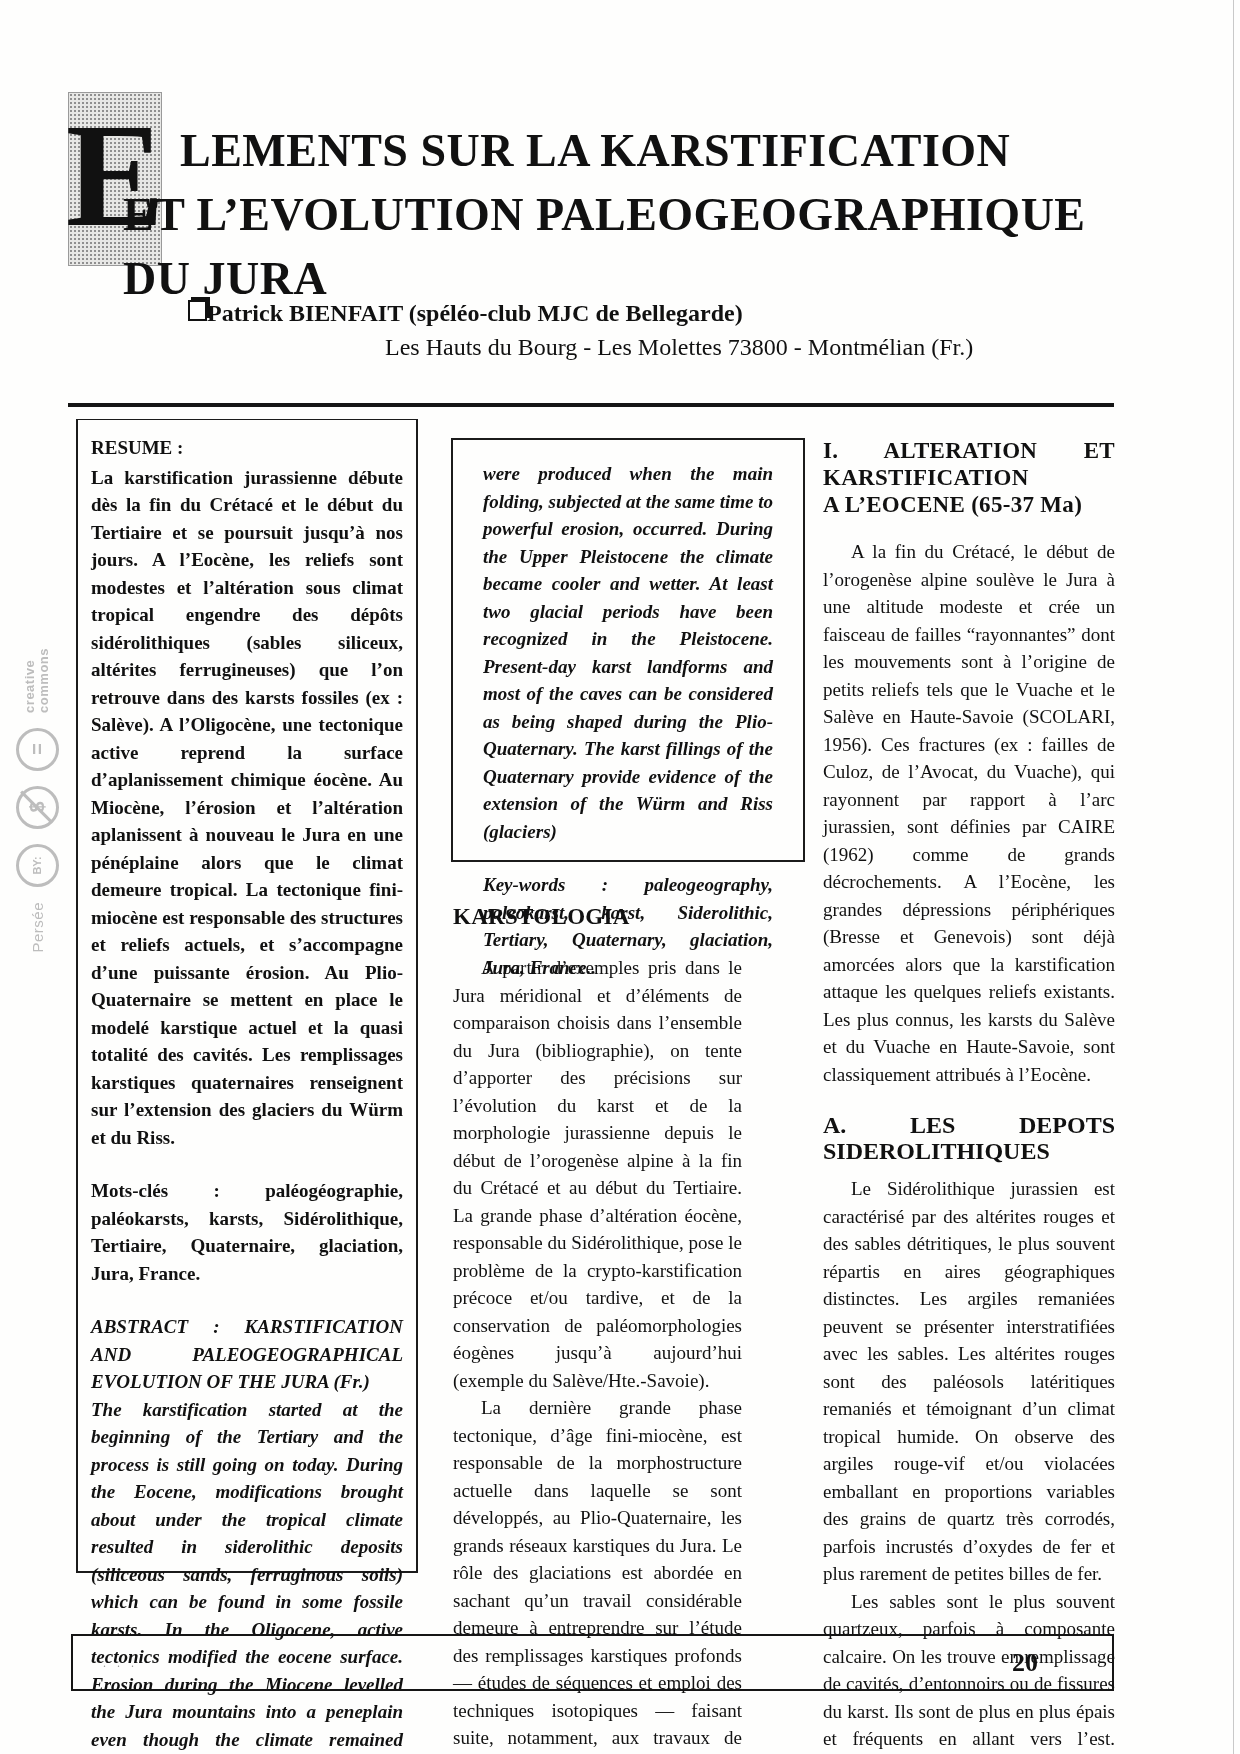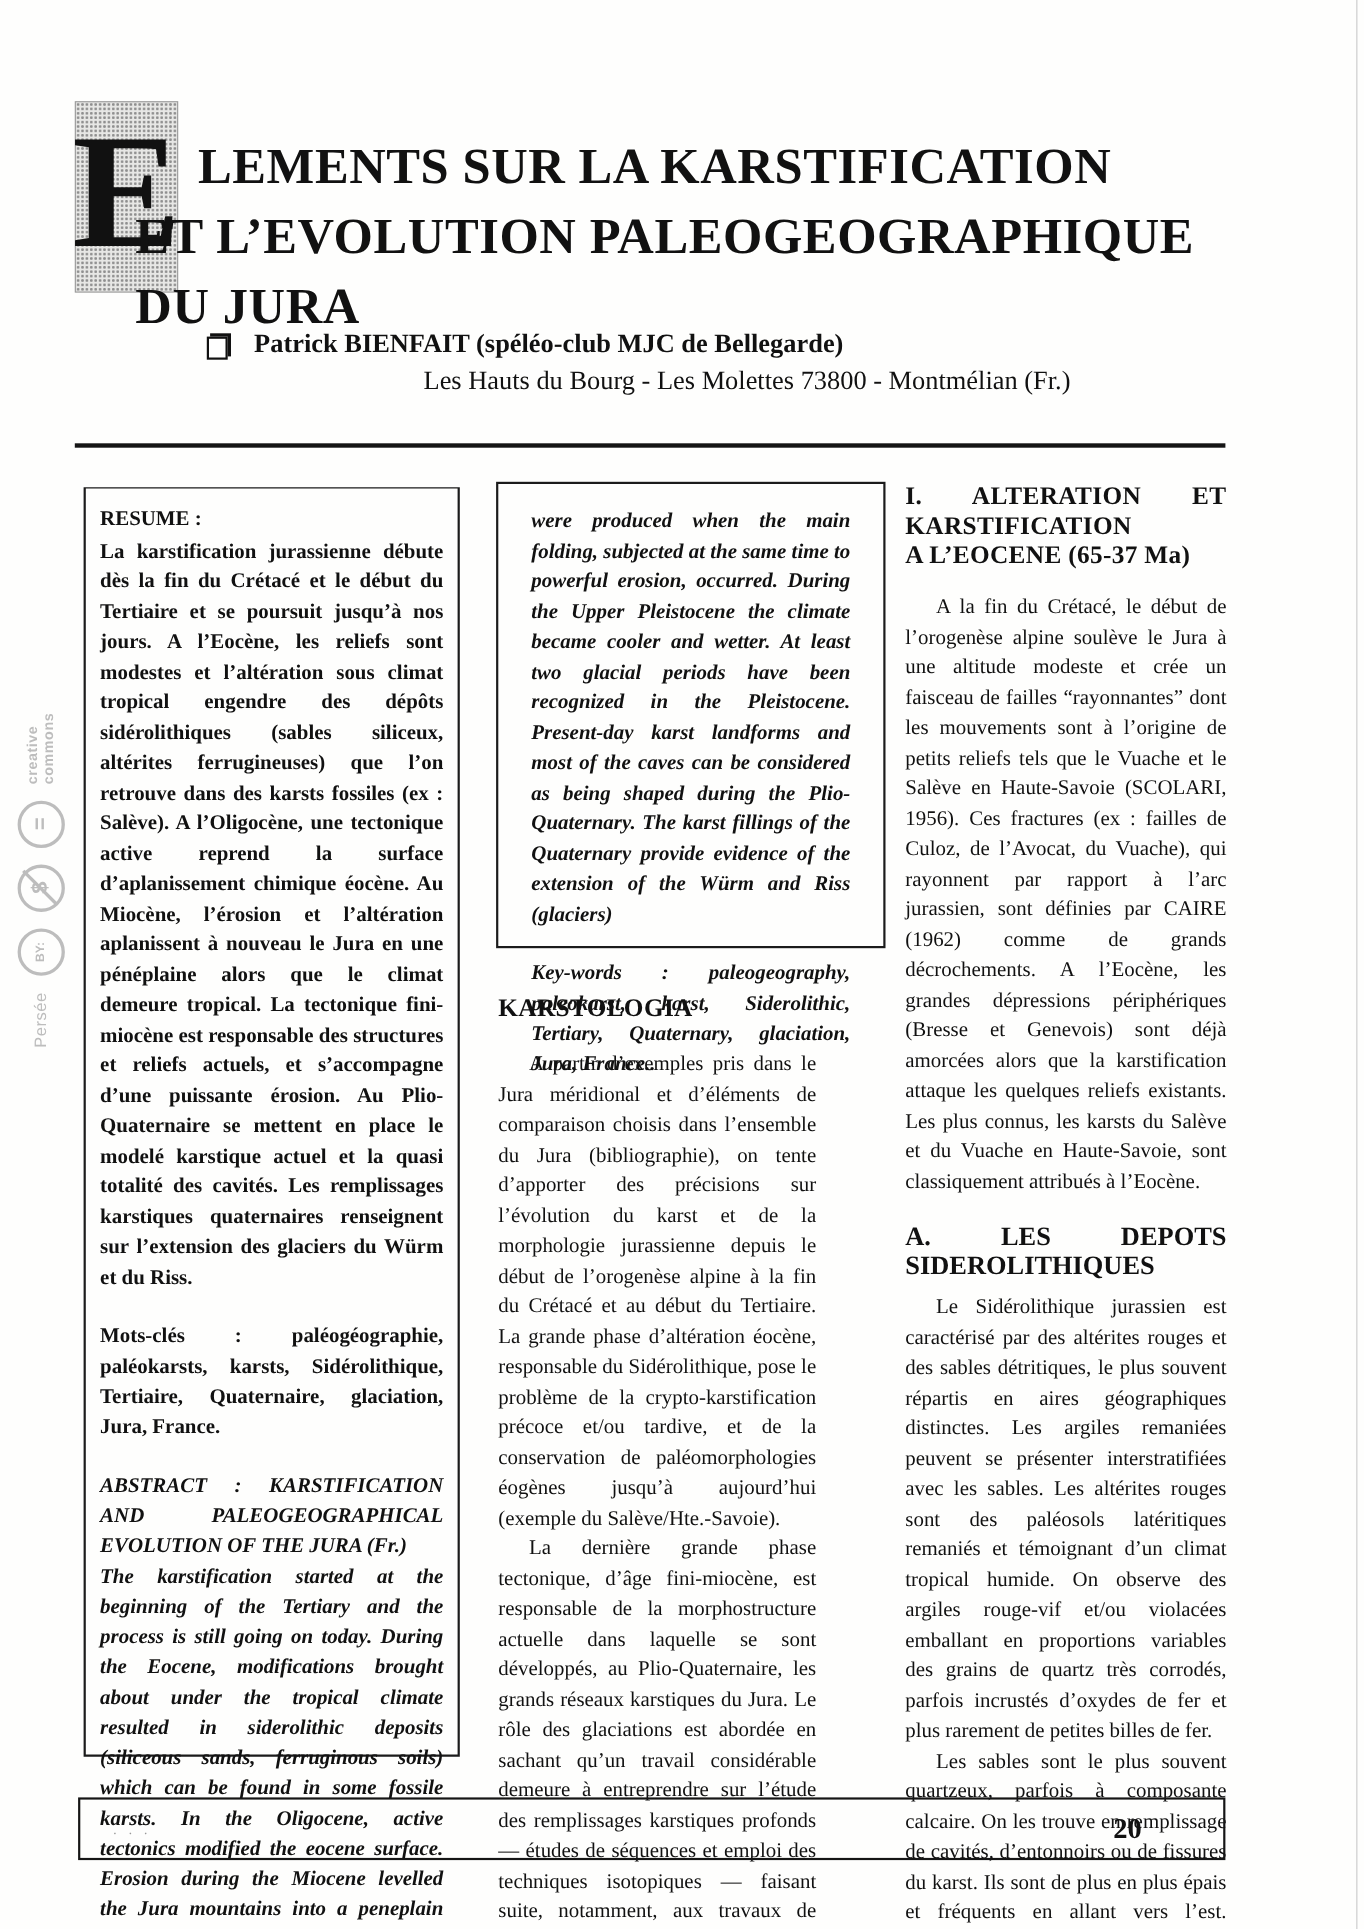--- a/index.html
+++ b/index.html
@@ -46,36 +46,36 @@
     background-image:radial-gradient(#8f8f8f 1.1px,transparent 1.2px);
     background-size:4px 4px;
     border:1px solid #9a9a9a;
     display:flex;align-items:center;justify-content:center;
   }
   .dropcap{font-size:148px;font-weight:bold;line-height:1;transform:translateY(-4px);}
   .title-line{position:absolute;font-weight:bold;font-size:46px;letter-spacing:.5px;white-space:nowrap;}
   .title-1{left:180px;top:124px;}
   .title-2{left:123px;top:188px;}
   .title-3{left:123px;top:252px;}
-  .author-line{position:absolute;left:185px;top:300px;font-size:24px;font-weight:bold;white-space:nowrap;display:flex;align-items:flex-end;gap:24px;}
+  .author-line{position:absolute;left:185px;top:300px;font-size:24px;font-weight:bold;white-space:nowrap;display:flex;align-items:flex-start;gap:0;}
   .author-bullet{
     display:inline-block;width:15px;height:17px;border:2.5px solid #111;background:#fff;
     box-shadow:3px -3px 0 0 #111;margin-left:3px;
   }
   .address-line{position:absolute;left:385px;top:334px;font-size:24px;white-space:nowrap;}
   .head-rule{position:absolute;left:68px;top:403px;width:1046px;height:4px;background:#151515;}
 
   
   .body-text{font-size:19px;line-height:27.5px;text-align:justify;}
   .indent{text-indent:28px;margin:0;}
   .noindent{text-indent:0;margin:0;}
 
   
   .resume-box{
-    position:absolute;left:76px;top:443px;width:342px;height:1154px;
+    position:absolute;left:76px;top:419px;width:342px;height:1154px;
     border:2px solid #1b1b1b;border-top-width:1.5px;
     padding:14px 13px;box-sizing:border-box;
     font-weight:bold;
   }
   .resume-label{margin:0 0 2px 0;}
   .mots-cles{margin:26px 0 0 0;}
   .abstract-en{font-style:italic;margin:26px 0 0 0;}
   .abstract-en-text{font-style:italic;margin:0;}
 
   

